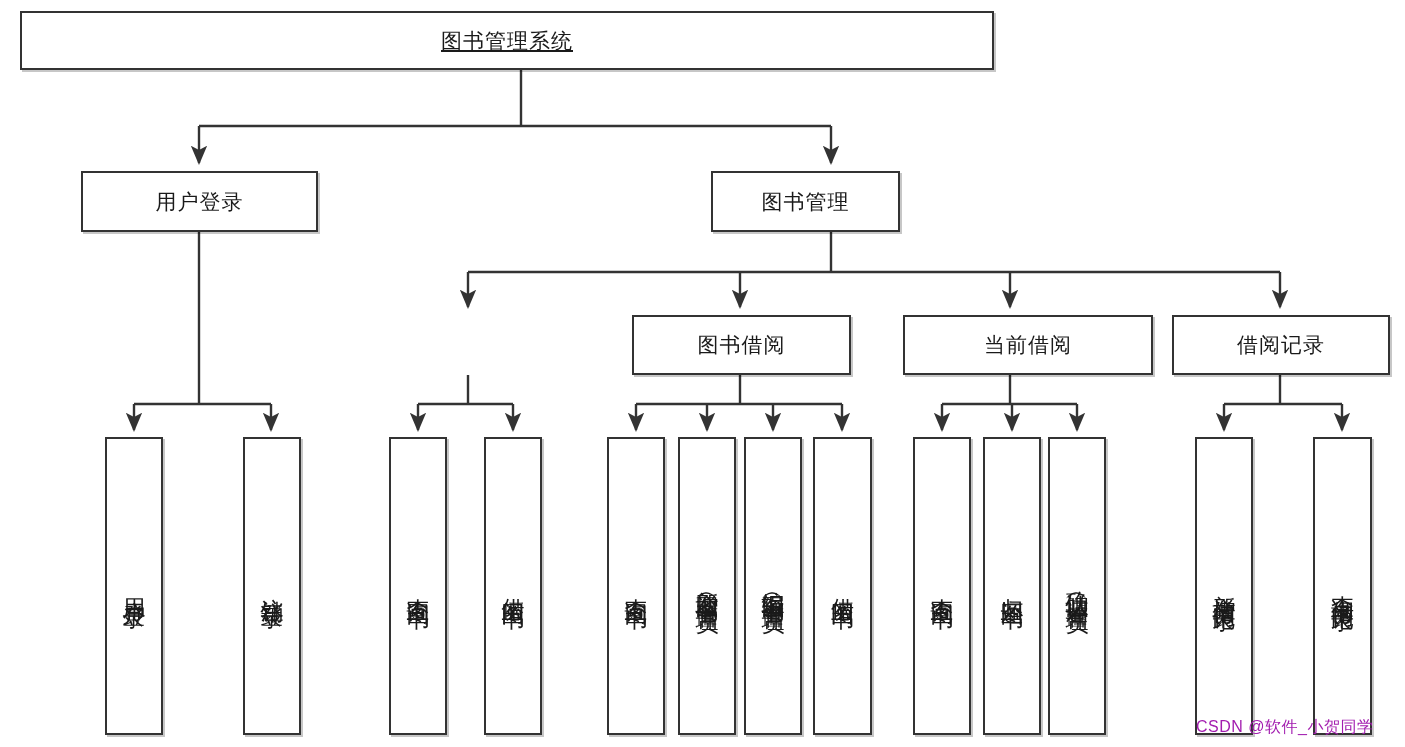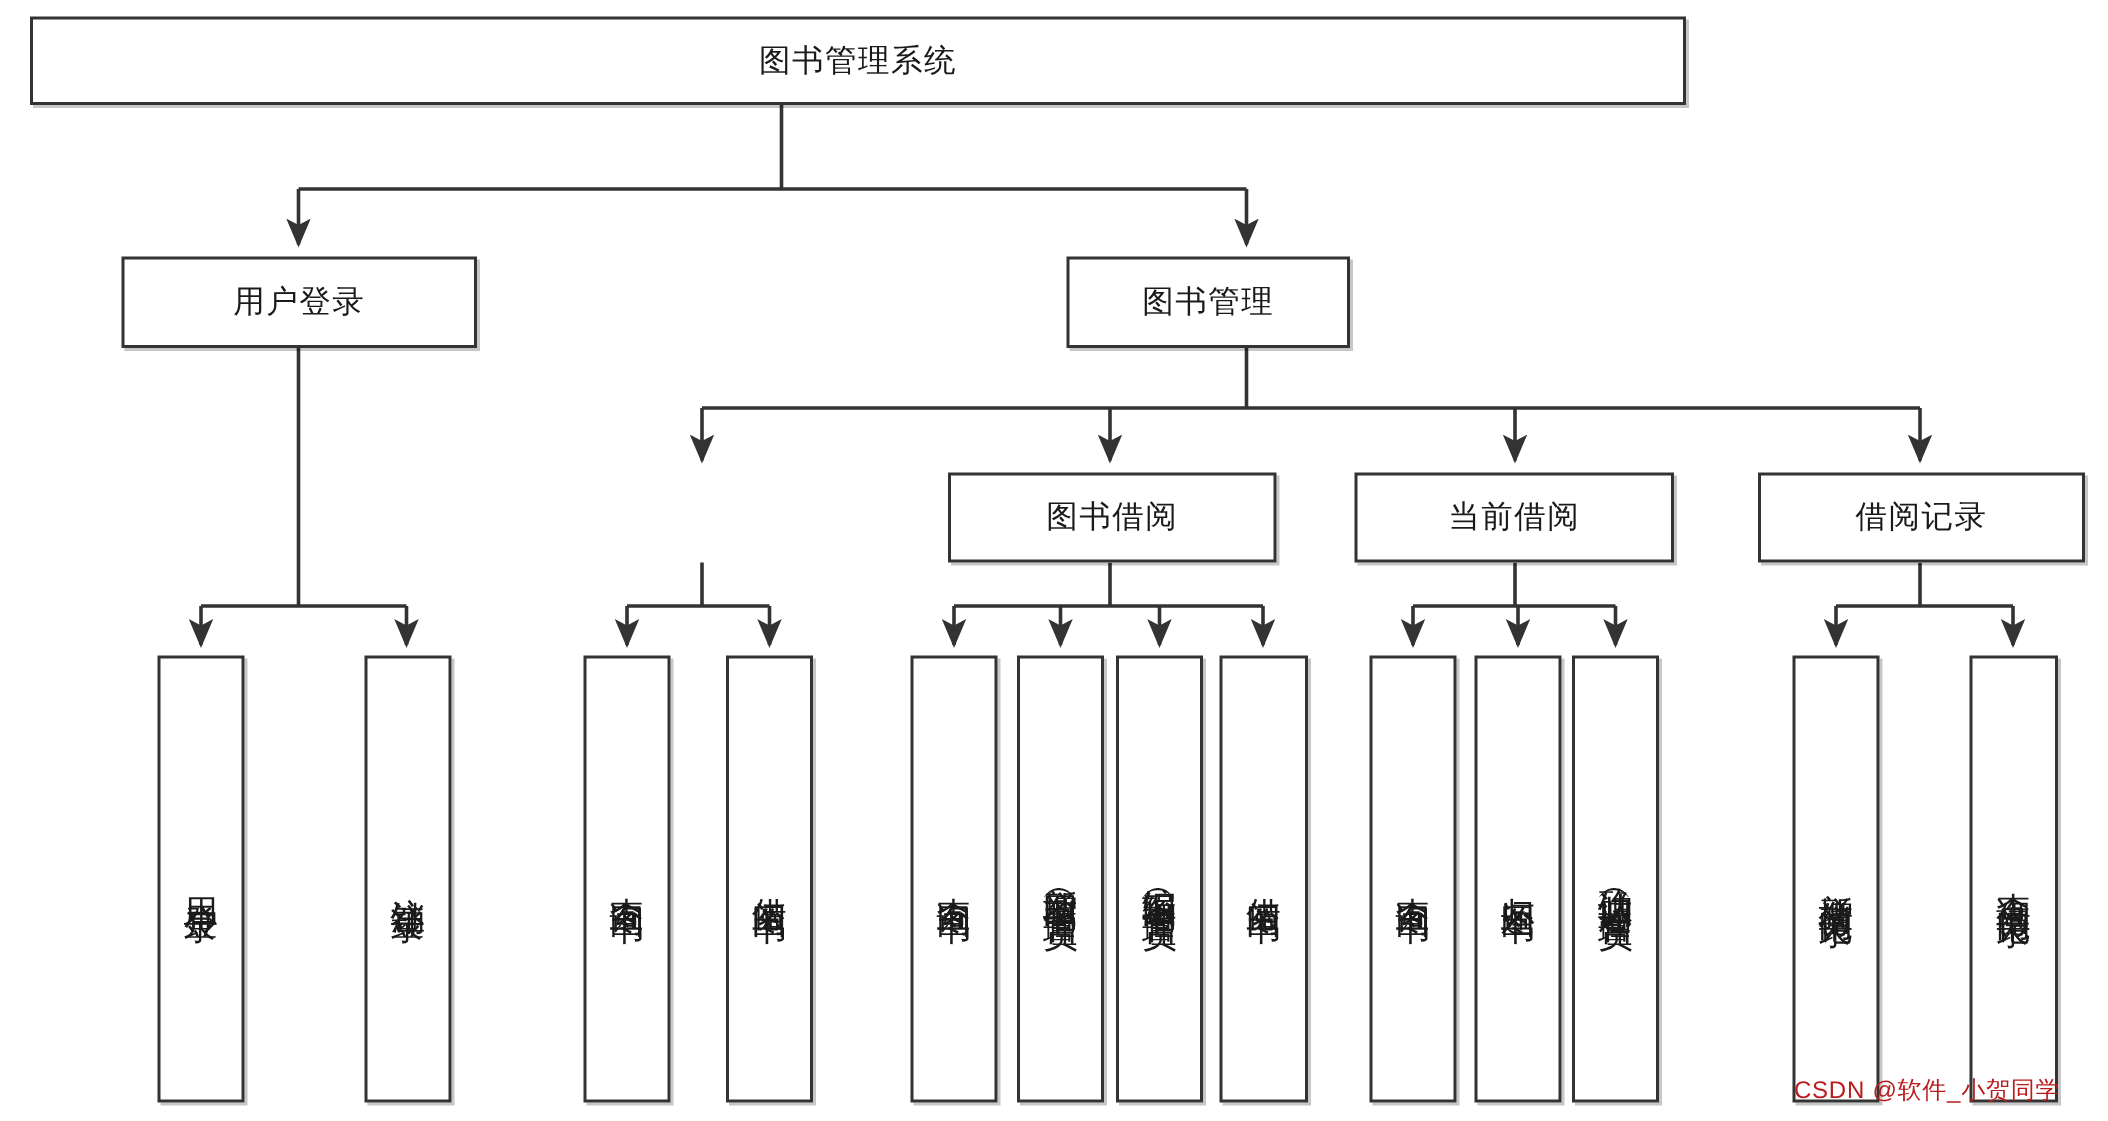--- a/index.html
+++ b/index.html
@@ -51,21 +51,21 @@
     position: absolute;
     left: 0;
     top: 0;
     width: 1405px;
     height: 747px;
     pointer-events: none;
   }
   .watermark {
     position: absolute;
     font-size: 16px;
-    color: #b91c1c;
+    color: #a21caf;
     white-space: nowrap;
     letter-spacing: 0.5px;
   }
 </style>
 </head>
 <body>
 
 <div id="canvas">
 
   <svg class="wires" viewBox="0 0 1405 747" xmlns="http://www.w3.org/2000/svg">
@@ -116,35 +116,35 @@
       <path d="M1077,404 L1077,430" marker-end="url(#arrow)"></path>
     </g>
     <g fill="none" stroke="#333333" stroke-width="2.4">
       <path d="M1280,375 L1280,404"></path>
       <path d="M1224,404 L1342,404"></path>
       <path d="M1224,404 L1224,430" marker-end="url(#arrow)"></path>
       <path d="M1342,404 L1342,430" marker-end="url(#arrow)"></path>
     </g>
   </svg>
 
-  <div class="node horiz" style="left:20px;top:11px;width:1104px;height:59px;">
+  <div class="node horiz" style="left:20px;top:11px;width:974px;height:59px;text-decoration:underline;">
     <span>图书管理系统</span>
   </div>
 
   <div class="node horiz" style="left:81px;top:171px;width:237px;height:61px;">
     <span>用户登录</span>
   </div>
   <div class="node horiz" style="left:711px;top:171px;width:189px;height:61px;">
     <span>图书管理</span>
   </div>
 
   <div class="node horiz" style="left:632px;top:315px;width:219px;height:60px;text-align:center;">
     <span>图书借阅</span>
   </div>
-  <div class="node horiz" style="left:903px;top:315px;width:213px;height:60px;">
+  <div class="node horiz" style="left:903px;top:315px;width:250px;height:60px;">
     <span>当前借阅</span>
   </div>
   <div class="node horiz" style="left:1172px;top:315px;width:218px;height:60px;">
     <span>借阅记录</span>
   </div>
 
   <div class="node vert" style="left:105px;top:437px;width:58px;height:298px;">
     <span class="vtext">用户登录</span>
   </div>
   <div class="node vert" style="left:243px;top:437px;width:58px;height:298px;">

